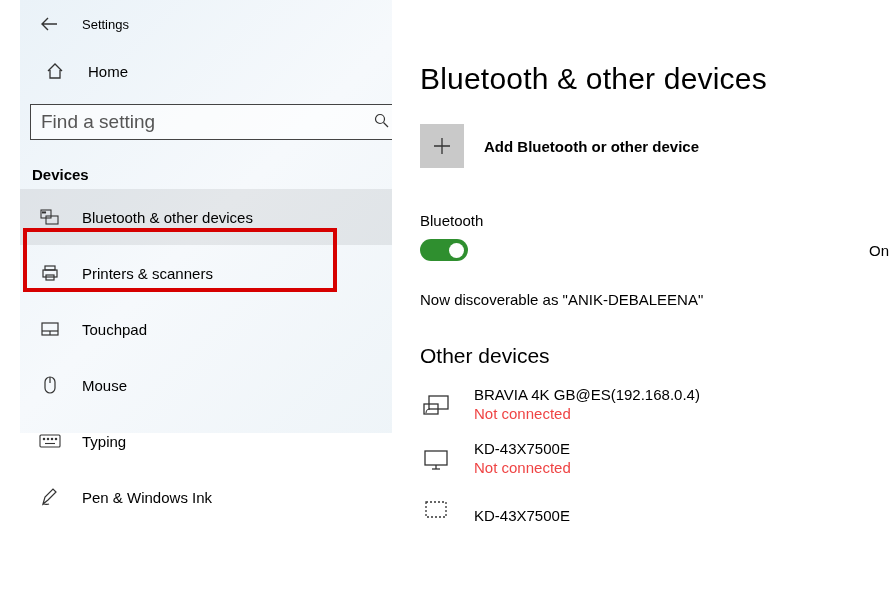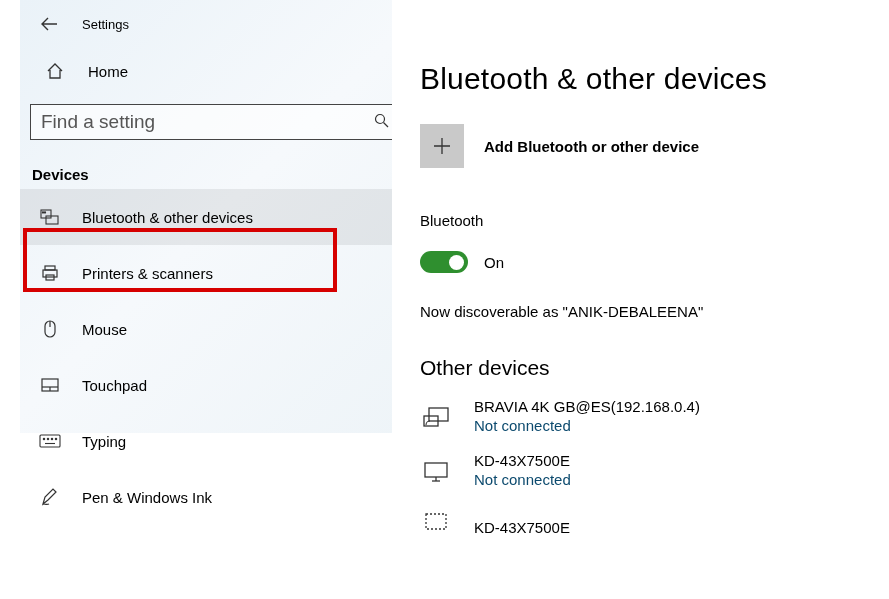--- a/index.html
+++ b/index.html
@@ -100,21 +100,21 @@
   cursor: pointer;
 }
 .plus-box {
   width: 44px; height: 44px;
   background: #c9c9c9;
   display: flex; align-items: center; justify-content: center;
   margin-right: 20px;
 }
 .add-label { font-size: 15px; font-weight: bold; }
 .bt-label { margin-top: 44px; font-size: 15px; }
-.toggle-row { display: flex; align-items: center; margin-top: 22px; }
+.toggle-row { display: flex; align-items: center; margin-top: 10px; justify-content: space-between; }
 .toggle {
   width: 48px; height: 22px; border-radius: 11px;
   background: #2f8f2f;
   position: relative; margin-right: 16px;
   cursor: pointer;
 }
 .toggle .knob {
   position: absolute; right: 4px; top: 3.5px;
   width: 15px; height: 15px; border-radius: 50%;
   background: #fff;
@@ -125,21 +125,21 @@
 .device-row {
   display: flex; align-items: flex-end;
   margin-top: 18px;
   cursor: default;
 }
 .device-row .dev-icon {
   width: 32px; height: 32px; display:flex; align-items:center; justify-content:center;
   margin-right: 22px; color: #333;
 }
 .device-row .dev-text .name { font-size: 15px; }
-.device-row .dev-text .status { font-size: 15px; color: #0c4a6e; margin-top: 2px; }
+.device-row .dev-text .status { font-size: 15px; color: #ef4444; margin-top: 2px; }
 svg { stroke: #333; }
 </style>
 </head>
 <body>
 
 <div class="sidebar">
   <div class="sb-header">
     <div class="back-arrow">
       <svg width="18" height="16" viewBox="0 0 18 16" fill="none" stroke-width="1.4">
         <path d="M8 2 L2 8 L8 14 M2 8 L17 8"></path>
@@ -187,37 +187,37 @@
         <rect x="4" y="2" width="10" height="4"></rect>
           <rect x="2" y="6" width="14" height="7"></rect>
           <rect x="5" y="11" width="8" height="5"></rect>
       </svg>
     </span>
     <span>Printers &amp; scanners</span>
   </div>
 
   <div class="nav-item">
     <span class="icon">
-      <svg width="14" height="20" viewBox="0 0 14 20" fill="none" stroke-width="1.2">
-        <rect x="2" y="2" width="10" height="16" rx="5"></rect>
-          <line x1="7" y1="2" x2="7" y2="8"></line>
-      </svg>
-    </span>
-    <span>Mouse</span>
-  </div>
-
-  <div class="nav-item">
-    <span class="icon">
       <svg width="20" height="16" viewBox="0 0 20 16" fill="none" stroke-width="1.2">
         <rect x="2" y="2" width="16" height="12"></rect>
           <line x1="2" y1="10" x2="18" y2="10"></line>
           <line x1="10" y1="10" x2="10" y2="14"></line>
       </svg>
     </span>
     <span>Touchpad</span>
+  </div>
+
+  <div class="nav-item">
+    <span class="icon">
+      <svg width="14" height="20" viewBox="0 0 14 20" fill="none" stroke-width="1.2">
+        <rect x="2" y="2" width="10" height="16" rx="5"></rect>
+          <line x1="7" y1="2" x2="7" y2="8"></line>
+      </svg>
+    </span>
+    <span>Mouse</span>
   </div>
 
   <div class="nav-item">
     <span class="icon">
       <svg width="22" height="14" viewBox="0 0 22 14" fill="none" stroke-width="1.1">
         <rect x="1" y="1" width="20" height="12" rx="1"></rect>
         <circle cx="5" cy="5" r="0.7" fill="#333"></circle>
           <circle cx="9" cy="5" r="0.7" fill="#333"></circle>
           <circle cx="13" cy="5" r="0.7" fill="#333"></circle>
           <circle cx="17" cy="5" r="0.7" fill="#333"></circle>

